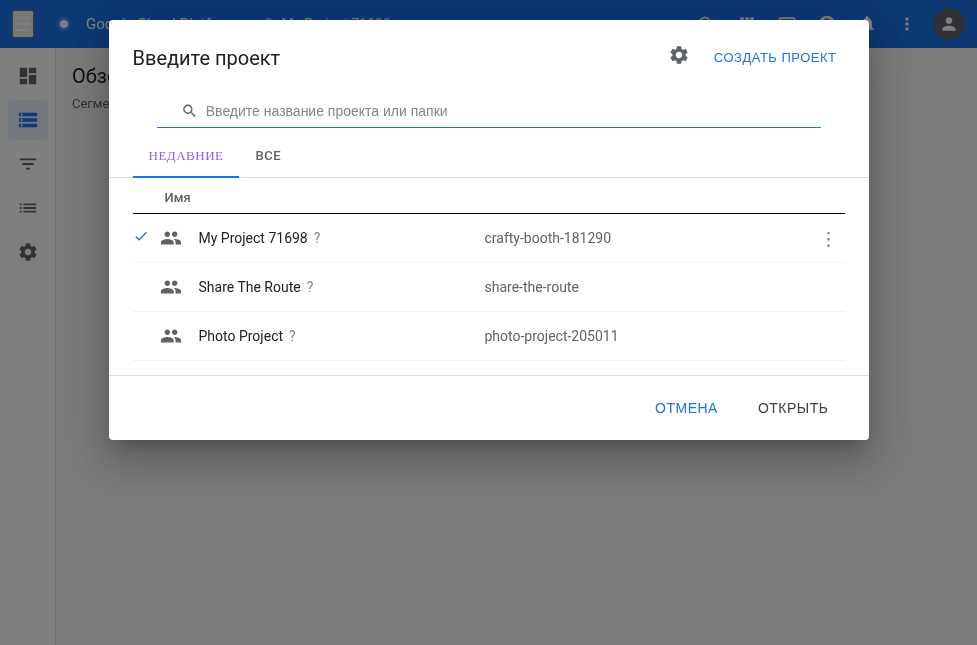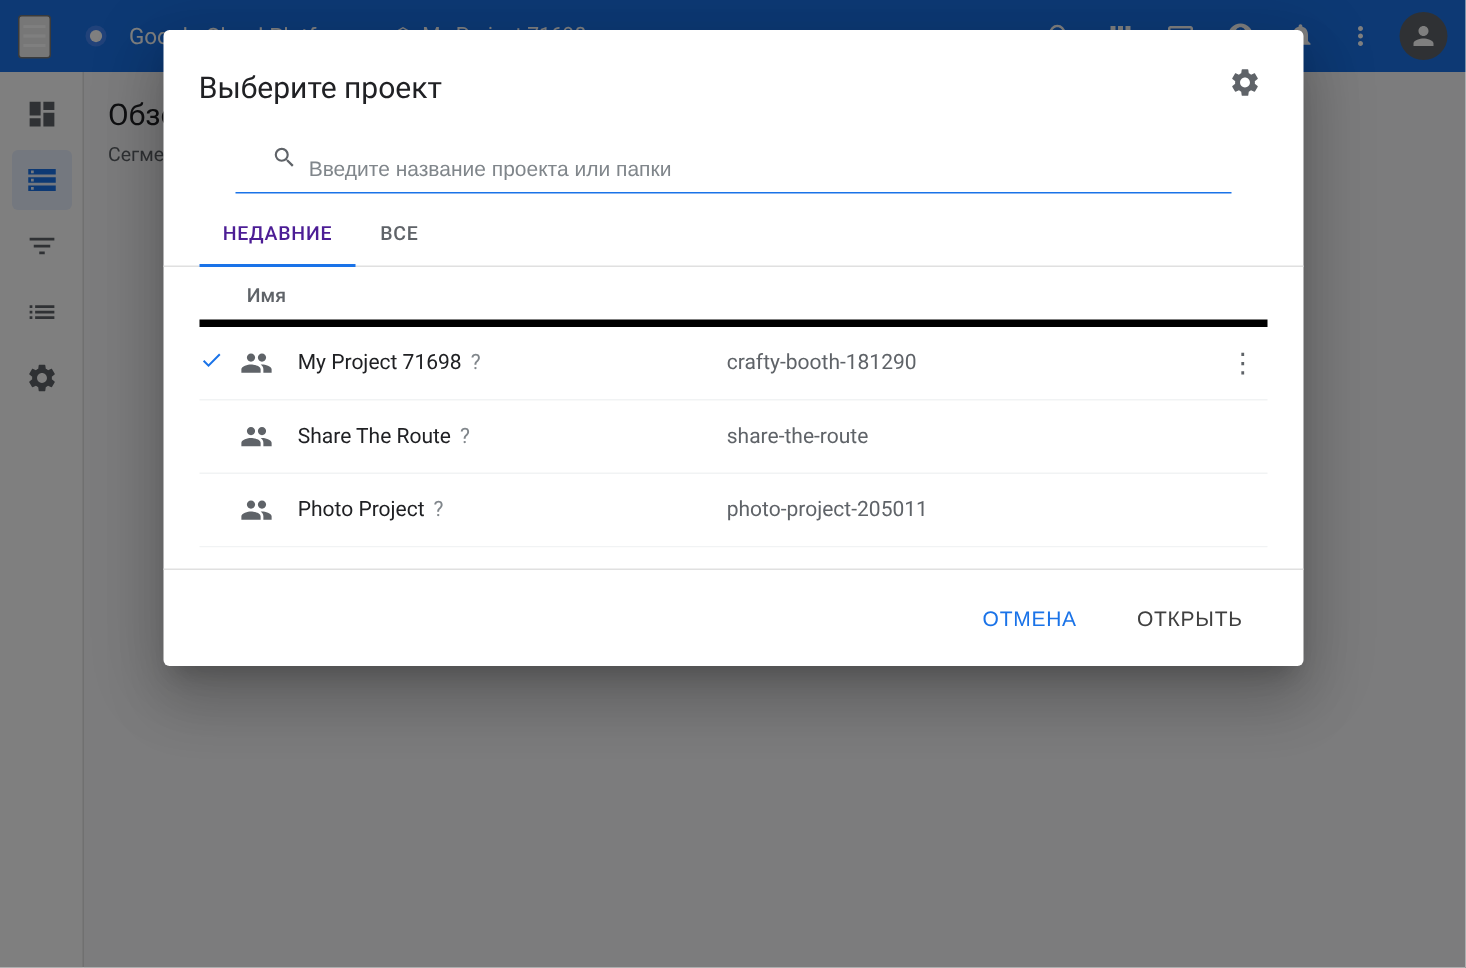--- a/index.html
+++ b/index.html
@@ -185,20 +185,21 @@
       font-weight: 500;
       letter-spacing: 0.5px;
       text-transform: uppercase;
       padding: 4px 8px;
     }
 
     
     .dialog-search {
       padding: 8px 24px 0 24px;
       display: flex;
+      align-items: center;
       border-bottom: 1px solid #1a73e8;
       margin: 0 24px;
     }
     .search-icon {
       color: #5f6368;
       font-size: 18px;
       margin-right: 8px;
     }
     .search-input {
       border: none;
@@ -225,34 +226,35 @@
       font-size: 13px;
       font-weight: 500;
       color: #5f6368;
       cursor: pointer;
       border-bottom: 2px solid transparent;
       margin-bottom: -1px;
       letter-spacing: 0.5px;
       text-transform: uppercase;
     }
     .tab.active {
-      color: #4c1d95;
+      color: #8b5cf6;
       border-bottom: 2px solid #1a73e8;
+      font-family: Liberation Serif, serif;
     }
 
     
     .dialog-table {
       flex: 1;
       overflow-y: auto;
       padding: 0 24px;
     }
     .table-header {
       display: flex;
       padding: 12px 0 8px 0;
-      border-bottom: 5px solid #000000;
+      border-bottom: 1px solid #000000;
     }
     .col-name {
       flex: 1;
       font-size: 13px;
       color: #5f6368;
       font-weight: 500;
     }
     .col-id {
       flex: 1;
       font-size: 13px;
@@ -421,27 +423,28 @@
 
 <div class="main-content">
   <div style="font-size:20px; color:#202124; margin-bottom:8px;">Обзор</div>
   <div style="font-size:13px; color:#5f6368;">Сегменты</div>
 </div>
 
 <div class="overlay">
   <div class="dialog">
 
     <div class="dialog-header">
-      <span class="dialog-title">Выберите проект</span>
+      <span class="dialog-title">Введите проект</span>
       <div class="dialog-header-actions">
         <button class="gear-icon-btn">
           <svg width="22" height="22" viewBox="0 0 24 24" fill="currentColor">
             <path d="M19.14,12.94c0.04-0.3,0.06-0.61,0.06-0.94c0-0.32-0.02-0.64-0.07-0.94l2.03-1.58c0.18-0.14,0.23-0.41,0.12-0.61 l-1.92-3.32c-0.12-0.22-0.37-0.29-0.59-0.22l-2.39,0.96c-0.5-0.38-1.03-0.7-1.62-0.94L14.4,2.81c-0.04-0.24-0.24-0.41-0.48-0.41 h-3.84c-0.24,0-0.43,0.17-0.47,0.41L9.25,5.35C8.66,5.59,8.12,5.92,7.63,6.29L5.24,5.33c-0.22-0.08-0.47,0-0.59,0.22L2.74,8.87 C2.62,9.08,2.66,9.34,2.86,9.48l2.03,1.58C4.84,11.36,4.8,11.69,4.8,12s0.02,0.64,0.07,0.94l-2.03,1.58 c-0.18,0.14-0.23,0.41-0.12,0.61l1.92,3.32c0.12,0.22,0.37,0.29,0.59,0.22l2.39-0.96c0.5,0.38,1.03,0.7,1.62,0.94l0.36,2.54 c0.05,0.24,0.24,0.41,0.48,0.41h3.84c0.24,0,0.44-0.17,0.47-0.41l0.36-2.54c0.59-0.24,1.13-0.56,1.62-0.94l2.39,0.96 c0.22,0.08,0.47,0,0.59-0.22l1.92-3.32c0.12-0.22,0.07-0.47-0.12-0.61L19.14,12.94z M12,15.6c-1.98,0-3.6-1.62-3.6-3.6 s1.62-3.6,3.6-3.6s3.6,1.62,3.6,3.6S13.98,15.6,12,15.6z"></path>
           </svg>
         </button>
+        <button class="create-project-btn">СОЗДАТЬ ПРОЕКТ</button>
       </div>
     </div>
 
     <div style="padding: 4px 24px 0 24px;">
       <div class="dialog-search">
         <svg width="18" height="18" viewBox="0 0 24 24" fill="#5f6368" class="search-icon">
           <path d="M15.5 14h-.79l-.28-.27A6.47 6.47 0 0 0 16 9.5 6.5 6.5 0 1 0 9.5 16c1.61 0 3.09-.59 4.23-1.57l.27.28v.79l5 4.99L20.49 19l-4.99-5zm-6 0C7.01 14 5 11.99 5 9.5S7.01 5 9.5 5 14 7.01 14 9.5 11.99 14 9.5 14z"></path>
         </svg>
         <input type="text" class="search-input" placeholder="Введите название проекта или папки" style="">
       </div>

